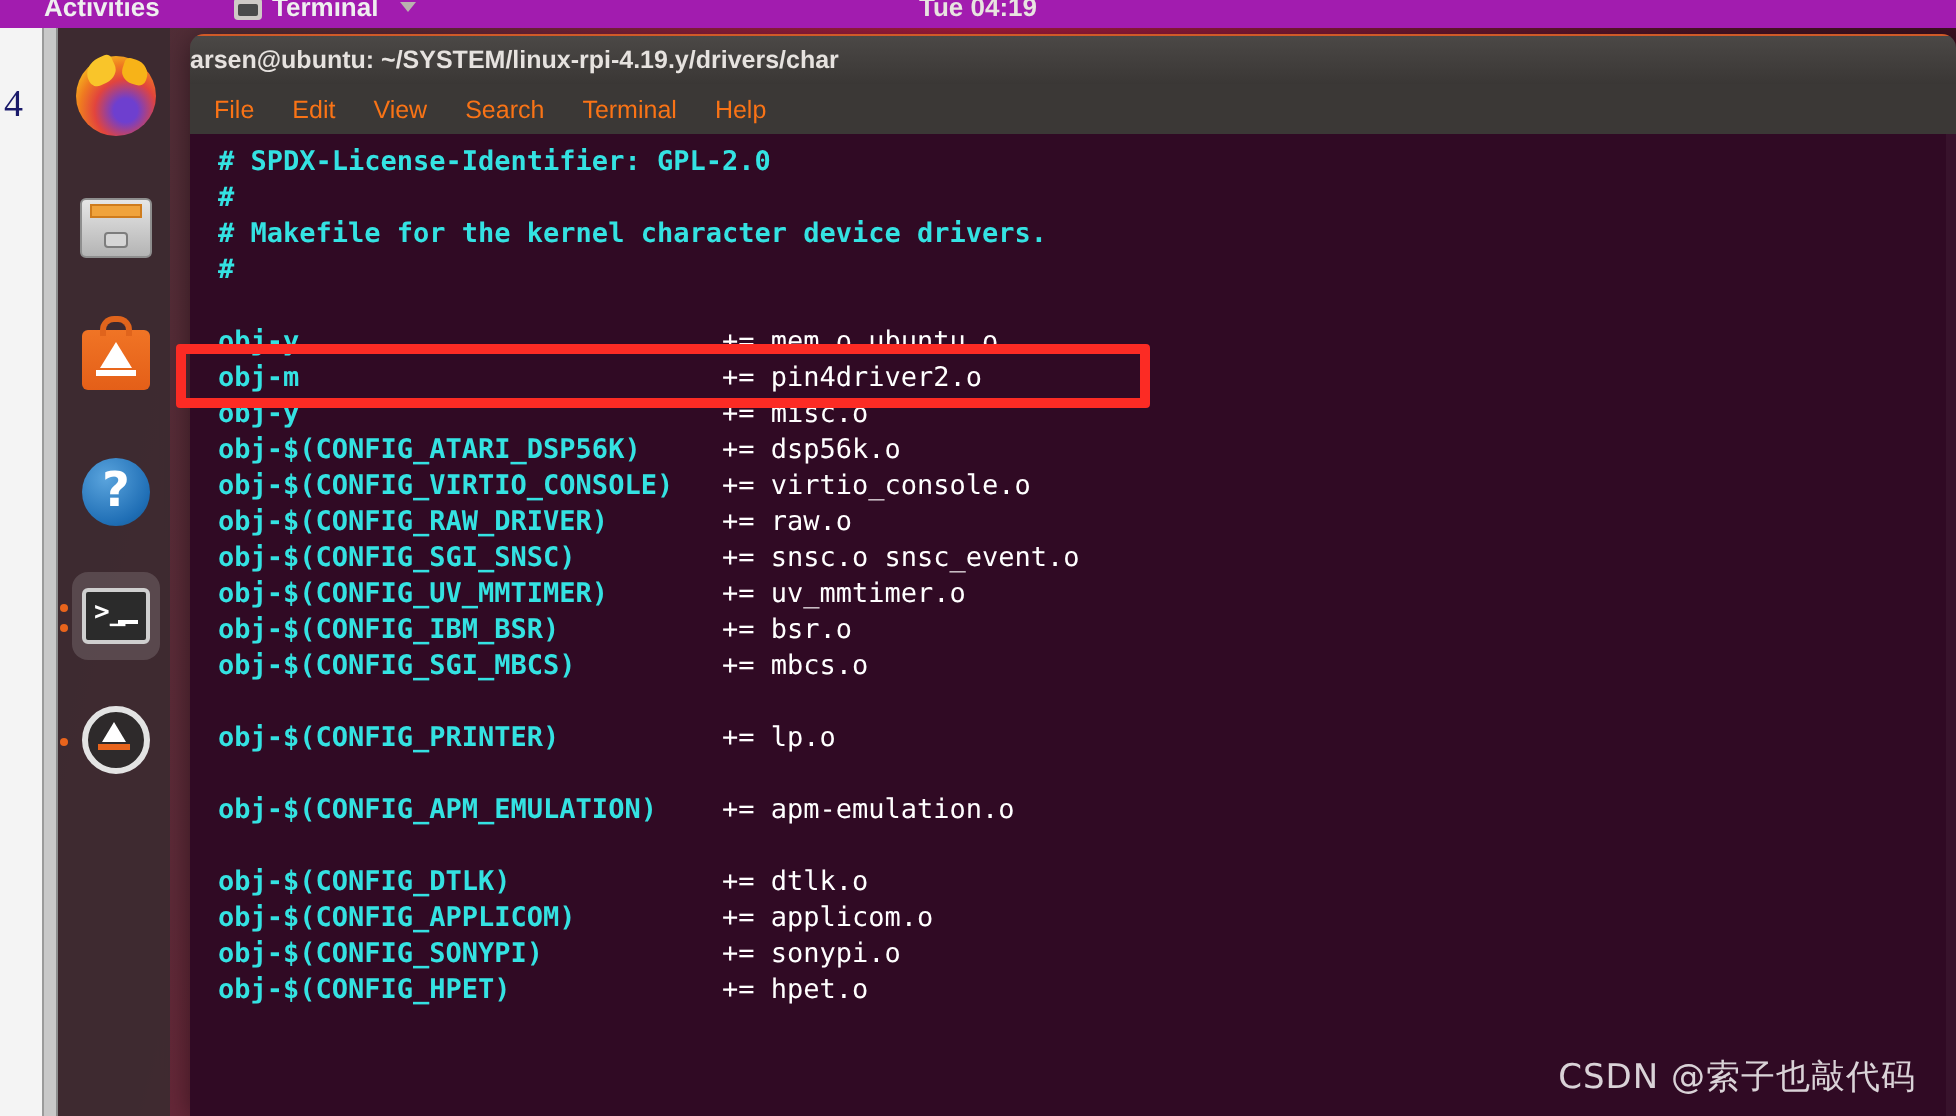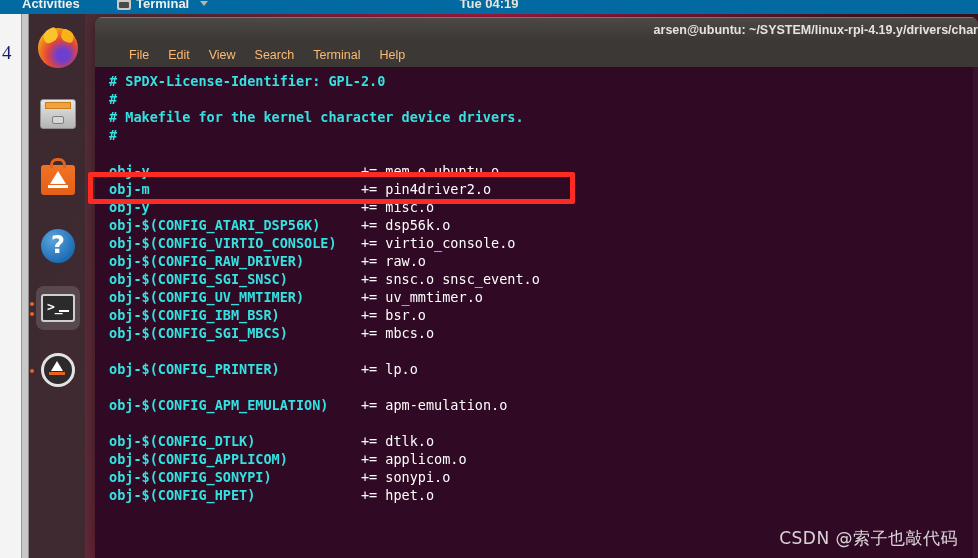--- a/index.html
+++ b/index.html
@@ -39,21 +39,21 @@
     position: absolute; left: 29px; top: 14px;
     width: 949px; height: 544px;
     background: linear-gradient(105deg, #4a2f36 0%, #5e2a38 16%, #8e1f3d 30%,
                 #a81c3f 42%, #7d1936 58%, #4b1426 75%, #2e0f1c 100%);
   }
 
   
   .topbar {
     position: absolute; left: 0; top: 0;
     width: 978px; height: 14px;
-    background: #0369a1;
+    background: #a21caf;
     color: #d8d2cd;
     font-size: 12px;
     display: flex; align-items: center;
     z-index: 40;
     overflow: hidden;
   }
   .topbar-activities {
     position: absolute; left: 22px; top: -4px;
     font-weight: bold; font-size: 13px; color: #efefef;
   }
@@ -223,28 +223,28 @@
     overflow: hidden;
     z-index: 20;
     box-shadow: 0 2px 14px rgba(0,0,0,0.45);
   }
   .term-titlebar {
     height: 25px;
     background: linear-gradient(#4b4846, #3a3735);
     border-top: 1px solid #d05a28;
     color: #e6e2df;
     font-size: 12.5px; font-weight: bold;
-    display: flex; align-items: center; justify-content: flex-end;
+    display: flex; align-items: center; justify-content: flex-start;
   }
   .term-menubar {
     height: 25px;
     background: #3b3836;
     display: flex; align-items: center;
-    padding-left: 34px;
-    color: #fdba74;
+    padding-left: 12px;
+    color: #f97316;
     font-size: 12.5px;
   }
   .term-menubar span { margin-right: 19px; }
   .term-body {
     position: relative;
     height: 491px;
     background: #300a24;
     padding: 5px 18px 0 0;
     overflow: hidden;
   }

